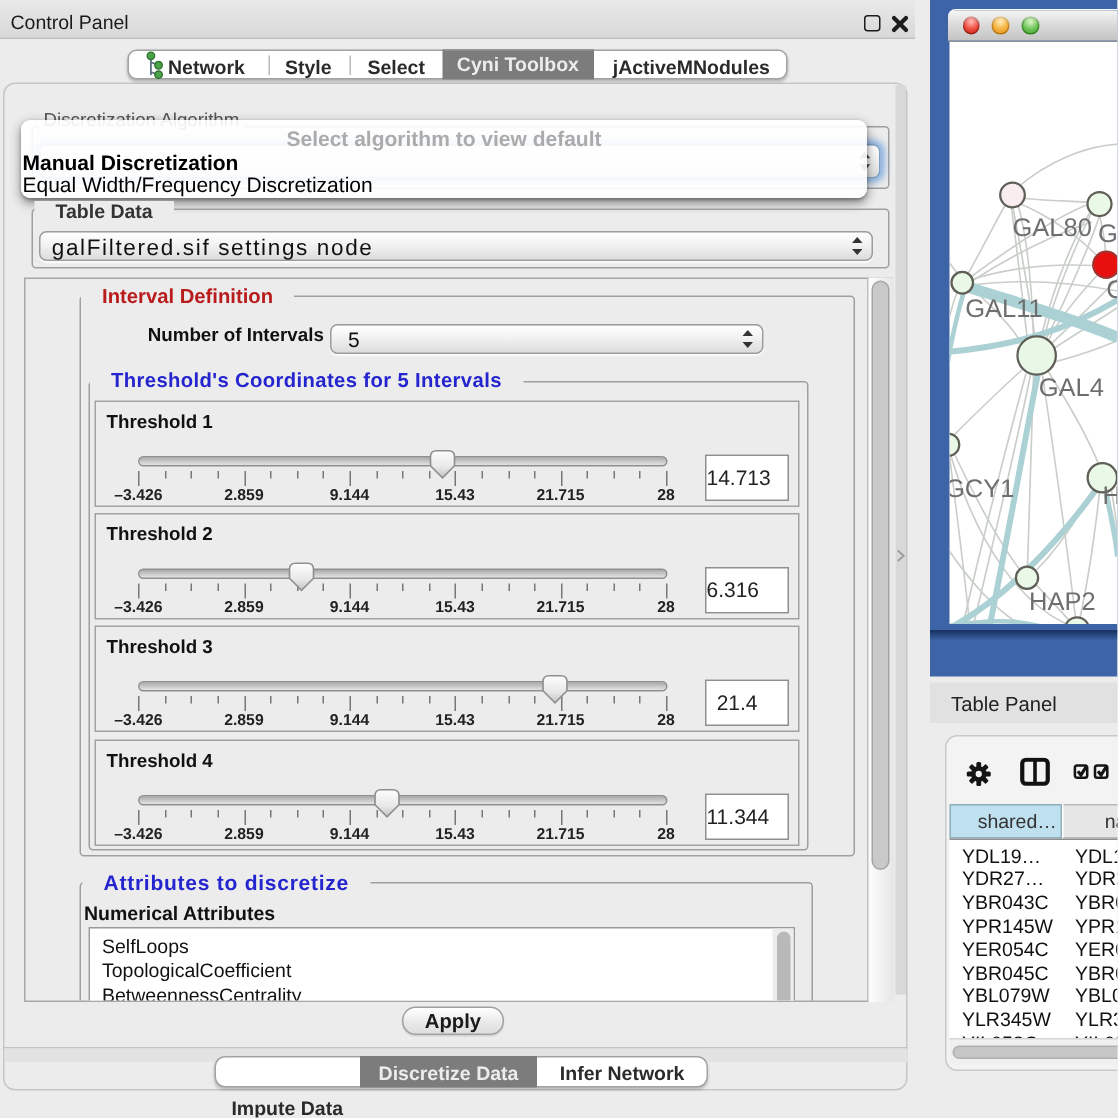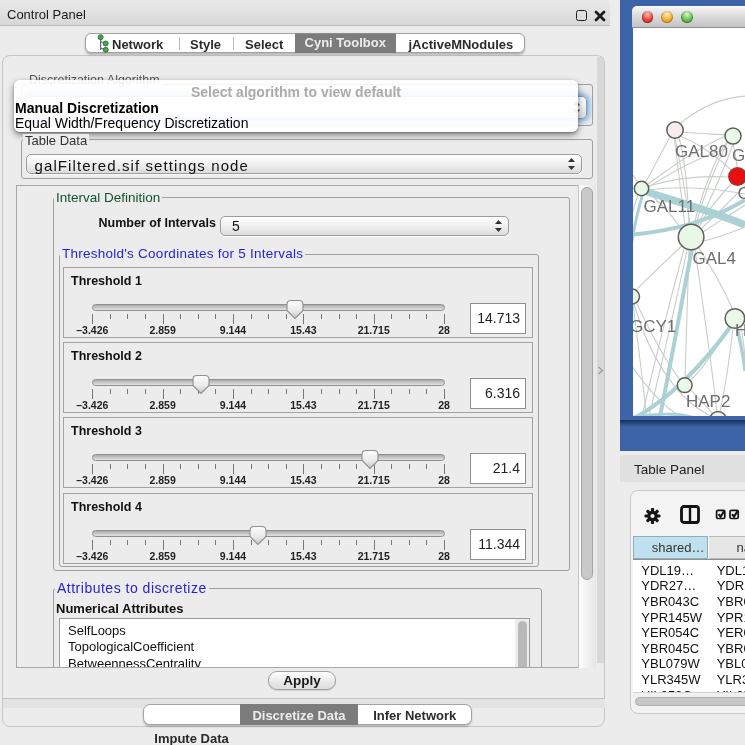--- a/index.html
+++ b/index.html
@@ -1,31 +1,31 @@
 <!DOCTYPE html>
 <html><head>
 <meta charset="utf-8">
 <style>
   * { margin:0; padding:0; box-sizing:border-box; }
   html,body { width:745px; height:745px; overflow:hidden; }
   body { position:relative; background:#ececec; font-family:"Liberation Sans", sans-serif; }
   .abs { position:absolute; }
   .groupborder { position:absolute; border:1px solid #9f9f9f; border-radius:3px; }
-  .gtitle { position:absolute; background:#ececec; padding:0 2px; font-size:13px; line-height:13px; white-space:nowrap; }
+  .gtitle { position:absolute; background:#ececec; padding:0 14px; font-size:13px; line-height:13px; white-space:nowrap;font-weight:bold; }
   .combo { position:absolute; border:1px solid #9c9c9c; border-radius:5px;
            background:linear-gradient(#ffffff 0%, #f2f2f2 45%, #dcdcdc 100%);
            box-shadow:0 1px 1px rgba(255,255,255,.8); }
   .tick { position:absolute; width:1px; background:#777; }
   .ticklabel { position:absolute; font-size:10.5px; font-weight:bold; color:#222; transform:translateX(-50%); white-space:nowrap; }
   .tbox { position:absolute; left:63px; width:470px; height:71px; border:1px solid #a2a2a2; background:#ececec; }
   .ttitle { position:absolute; left:7px; top:6px; font-size:12.5px; font-weight:bold; color:#111; }
   .track { position:absolute; left:27.5px; top:36px; width:353px; height:7px; border:1px solid #8f8f8f; border-radius:4px;
            background:linear-gradient(#ababab, #e3e3e3); }
   .tfield { position:absolute; left:406px; top:34.5px; width:56px; height:31px; background:#fff; border:1.5px solid #8f8f8f;
-            font-size:14px; color:#222; text-align:right; line-height:28px; padding-right:5px; }
+            font-size:14px; color:#222; text-align:right; line-height:28px; padding-right:20px; }
   .tabtext { font-size:13px; font-weight:bold; color:#2a2a2a; white-space:nowrap; }
 </style>
 </head>
 <body>
 
 <div class="abs" style="left:0; top:0; width:610px; height:26px; background:linear-gradient(#e9e9e9,#d8d8d8); border-bottom:1px solid #bdbdbd;"></div>
 <div class="abs" style="left:7px; top:7px; font-size:13px; color:#1a1a1a;">Control Panel</div>
 
 <div class="abs" style="left:576px; top:10px; width:11px; height:11px; border:1.8px solid #1c1c1c; border-radius:2.5px;"></div>
 <svg class="abs" style="left:594px; top:10px;" width="12" height="12" viewBox="0 0 12 12">
@@ -72,21 +72,21 @@
   <path d="M4.5 0 L8 4 L1 4 Z" fill="#333"></path>
     <path d="M4.5 12 L8 8 L1 8 Z" fill="#333"></path>
 </svg>
 
 <div class="abs" style="left:16px; top:184.5px; width:580px; height:483.5px; border:1px solid #a8a8a8; background:#ececec;"></div>
 
 <div class="abs" style="left:17px; top:185.5px; width:560px; height:481.5px; overflow:hidden;">
 <div class="abs" style="left:-17px; top:-185.5px; width:745px; height:745px;">
 
   <div class="groupborder" style="left:52.5px; top:197px; width:517.5px; height:374px;"></div>
-  <div class="gtitle" style="left:54px; top:190.5px; color:#14532d; font-size:13.5px;">Interval Definition</div>
+  <div class="gtitle" style="left:54px; top:190.5px; color:#b91c1c; font-size:13.5px;">Interval Definition</div>
 
   <div class="abs" style="left:98.5px; top:216px; font-size:12.5px; font-weight:bold; color:#111;">Number of Intervals</div>
   <div class="combo" style="left:220px; top:215.5px; width:289px; height:20px;"></div>
   <div class="abs" style="left:232px; top:218px; font-size:14px; color:#111;">5</div>
   <svg class="abs" style="left:494px; top:219.5px;" width="9" height="12" viewBox="0 0 9 12">
     <path d="M4.5 0 L8 4 L1 4 Z" fill="#333"></path>
         <path d="M4.5 12 L8 8 L1 8 Z" fill="#333"></path>
   </svg>
 
   <div class="groupborder" style="left:58.5px; top:253.5px; width:480.5px; height:313px;"></div>

